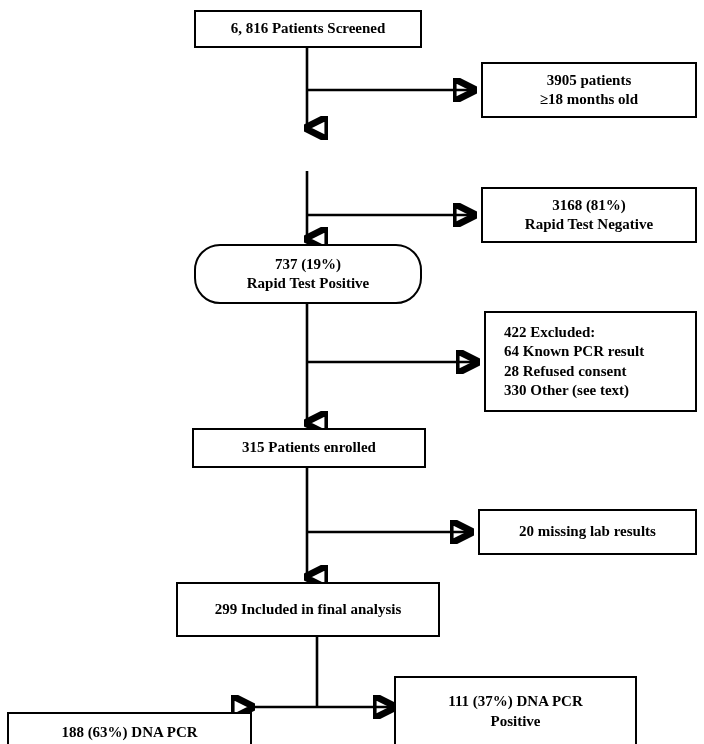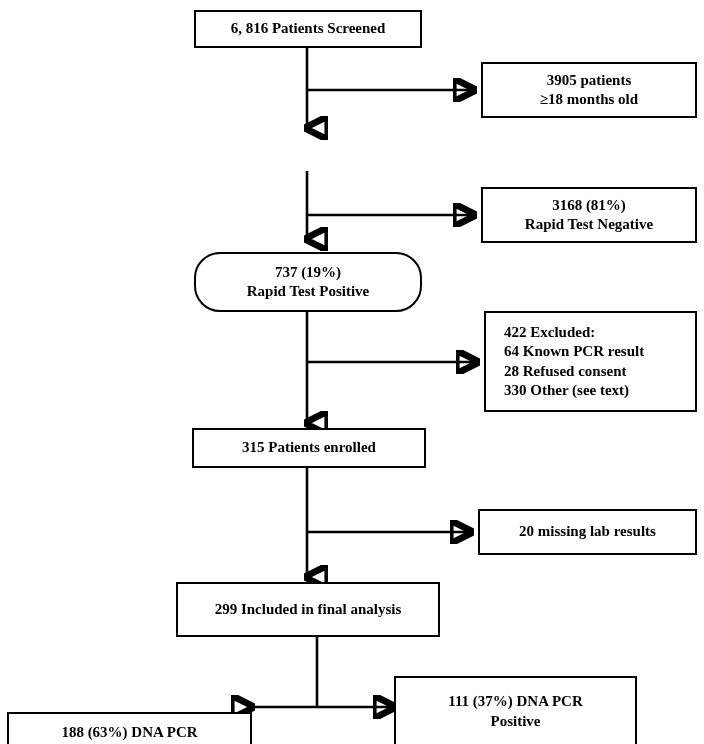--- a/index.html
+++ b/index.html
@@ -102,21 +102,21 @@
     <span class="txt">3905 patients
 ≥18 months old</span>
   </div>
 
 
   <div class="node" style="left:481px; top:187px; width:216px; height:56px;">
     <span class="txt">3168 (81%)
 Rapid Test Negative</span>
   </div>
 
-  <div class="node" style="left:194px; top:252px; width:228px; height:60px;border-radius:26px;">
+  <div class="node" style="left:194px; top:244px; width:228px; height:60px;border-radius:26px;">
     <span class="txt">737 (19%)
 Rapid Test Positive</span>
   </div>
 
   <div class="node left-align" style="left:484px; top:311px; width:213px; height:101px;">
     <span class="txt">422 Excluded:
    64 Known PCR result
    28 Refused consent
 330 Other (see text)</span>
   </div>

